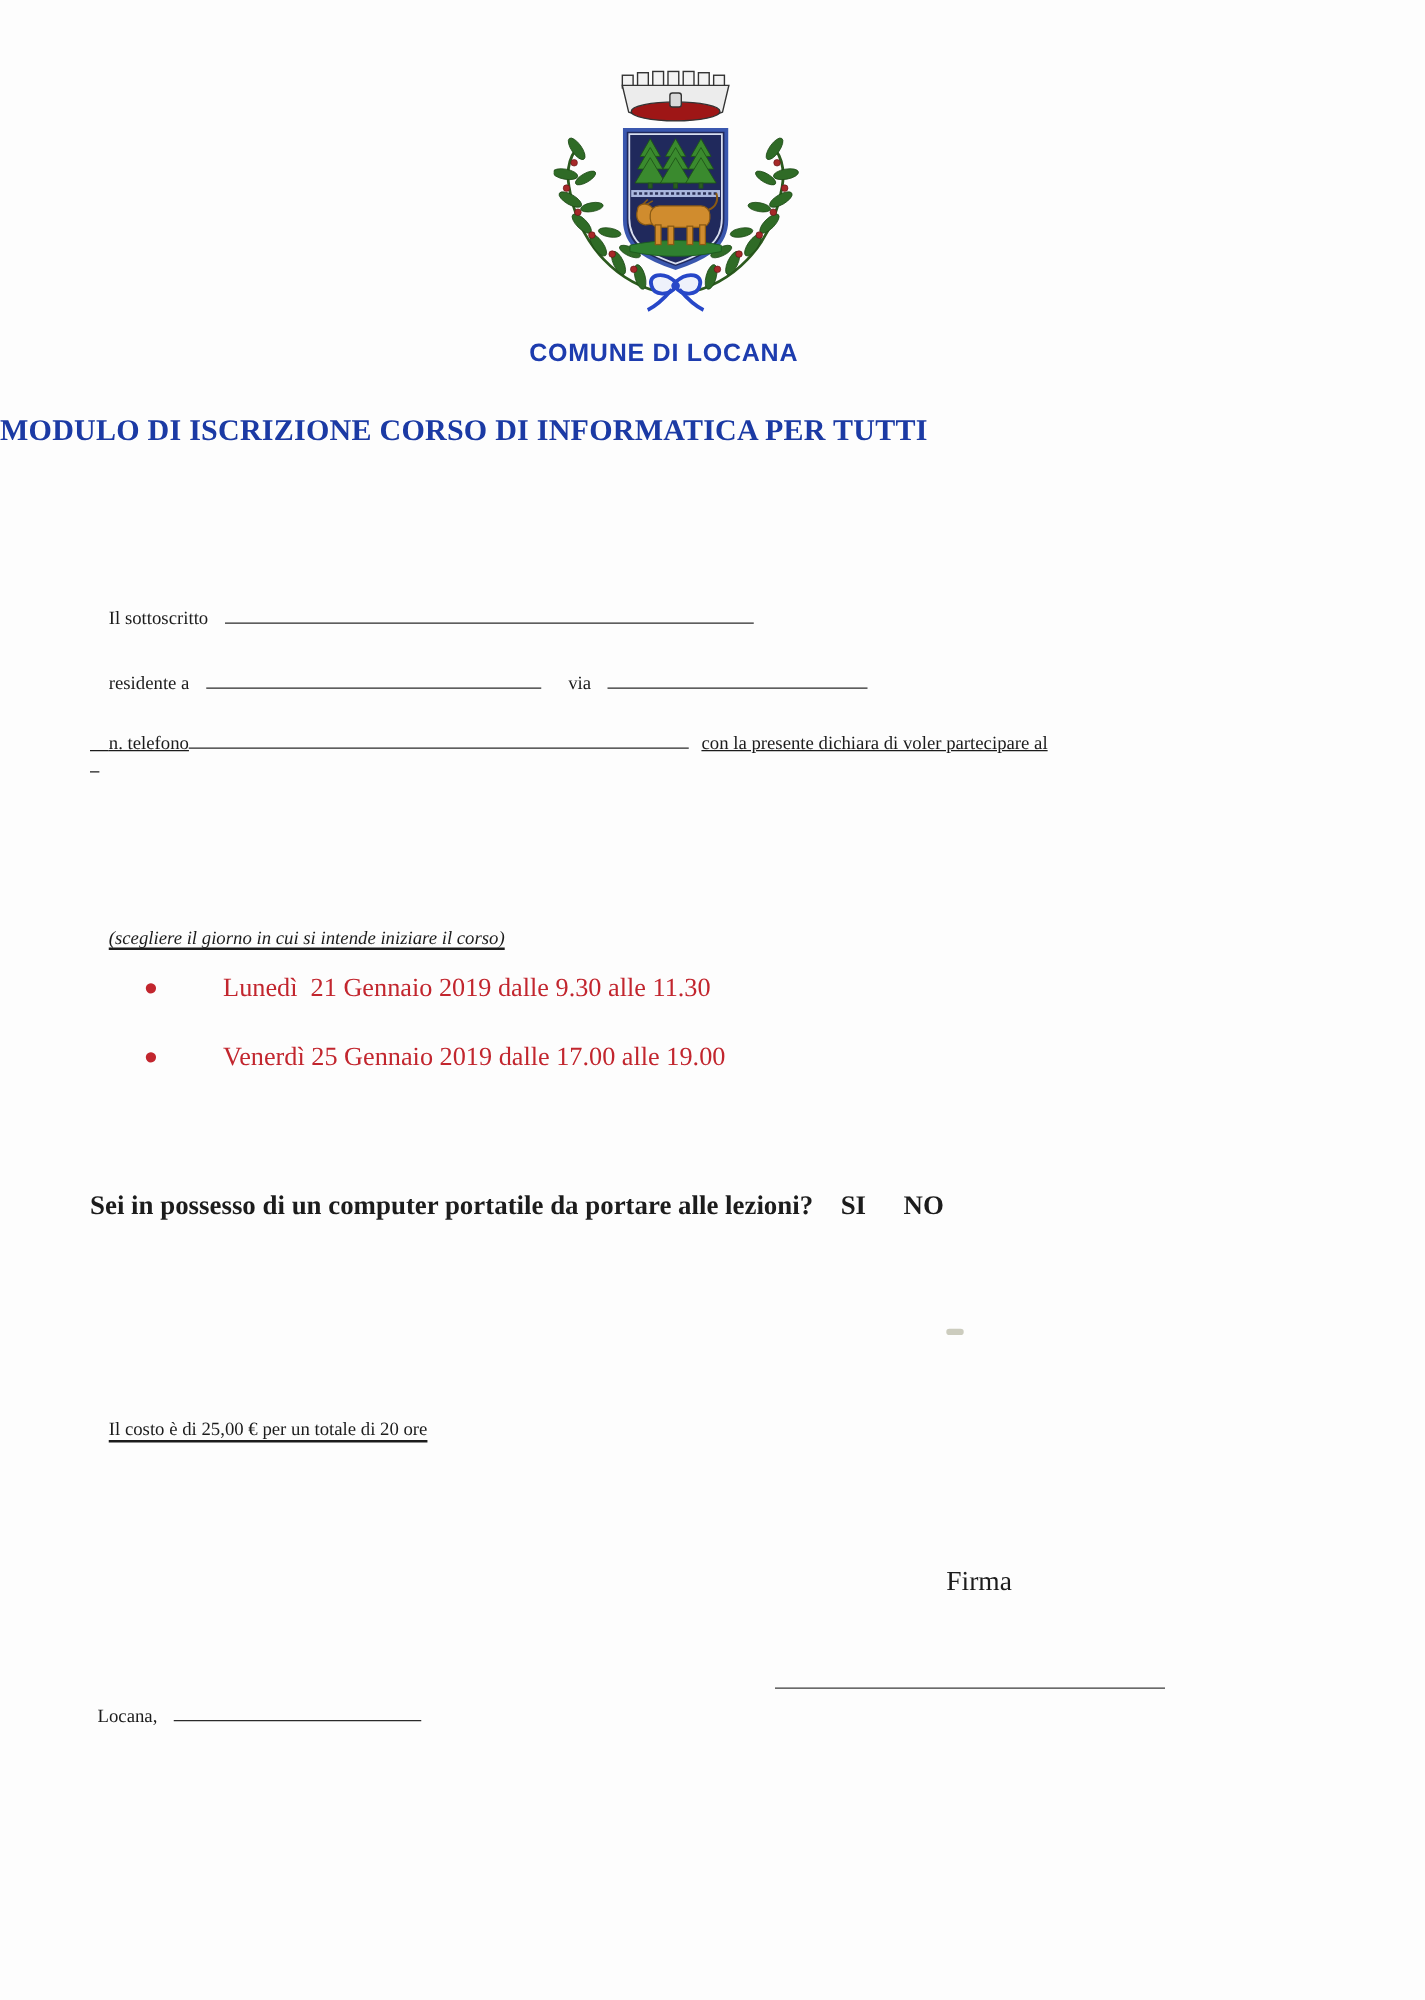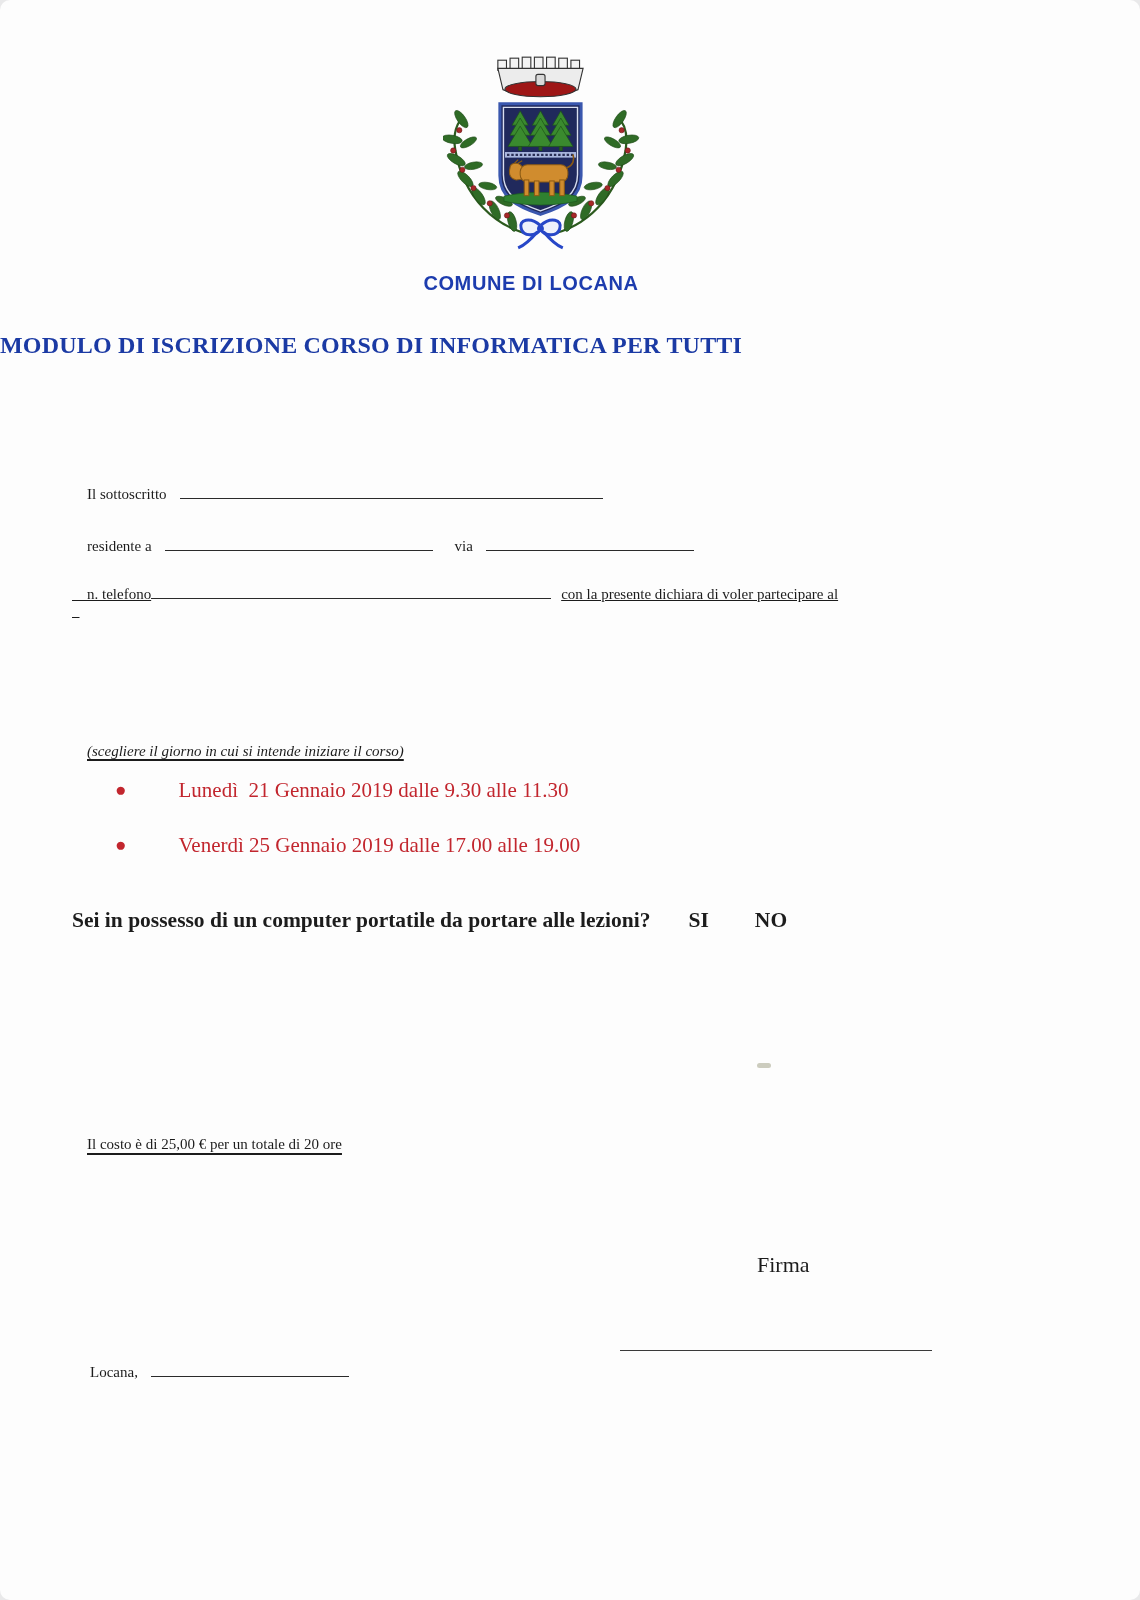--- a/index.html
+++ b/index.html
@@ -8,21 +8,20 @@
     font-family:"Liberation Serif", serif;
   }
   #page{
     position:relative;
     width:1140px;
     height:1600px;
     margin:0 auto;
     background:#fdfdfd;
     color:#1c1c1c;
     overflow:hidden;
-    border-radius:10px;
   }
   
   .crest{
     position:absolute;
     left:443px; top:46px;
     width:198px; height:208px;
   }
   .muni-name{
     position:absolute;
     left:0; top:272px;
@@ -268,32 +267,32 @@
 
   <div class="option-row" style="top:778px;">
     <span class="bullet">●</span>
     <span class="option-label">Lunedì  21 Gennaio 2019 dalle 9.30 alle 11.30</span>
   </div>
   <div class="option-row" style="top:833px;">
     <span class="bullet">●</span>
     <span class="option-label">Venerdì 25 Gennaio 2019 dalle 17.00 alle 19.00</span>
   </div>
 
-  <div class="question-row" style="top:908px;gap:16px;">
+  <div class="question-row" style="top:952px;">
     <span>Sei in possesso di un computer portatile da portare alle lezioni?</span>
     <span class="ans first">SI</span>
     <span class="ans">NO</span>
   </div>
 
   <div class="artifact"></div>
 
   <div class="row" style="top:1119px;">
     <span class="cost">Il costo è di 25,00 € per un totale di 20 ore</span>
   </div>
 
   <div class="firma">Firma</div>
   <div class="sig-line"></div>
 
-  <div class="row" style="top:1344px; left:75px;">
+  <div class="row" style="top:1344px; left:63px;">
     <span>Locana,</span><span class="blank gap" style="width:198px;"></span>
   </div>
 
 </div>
 
 </body></html>

